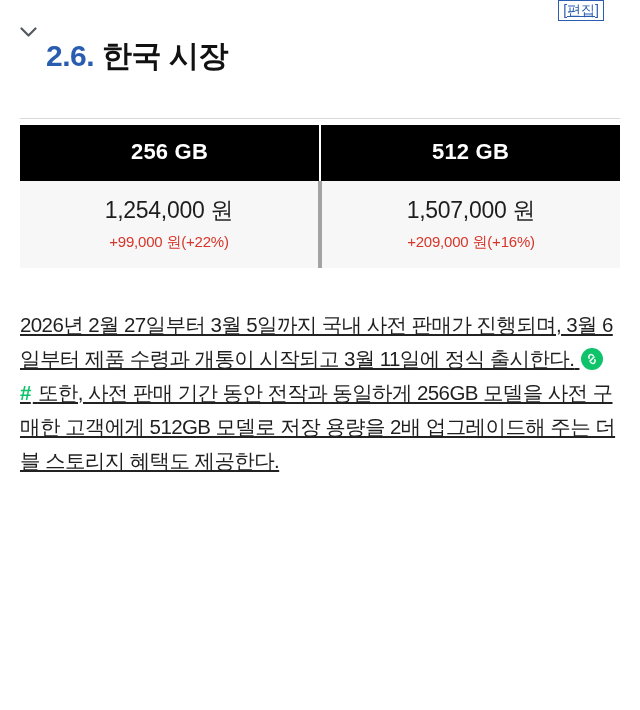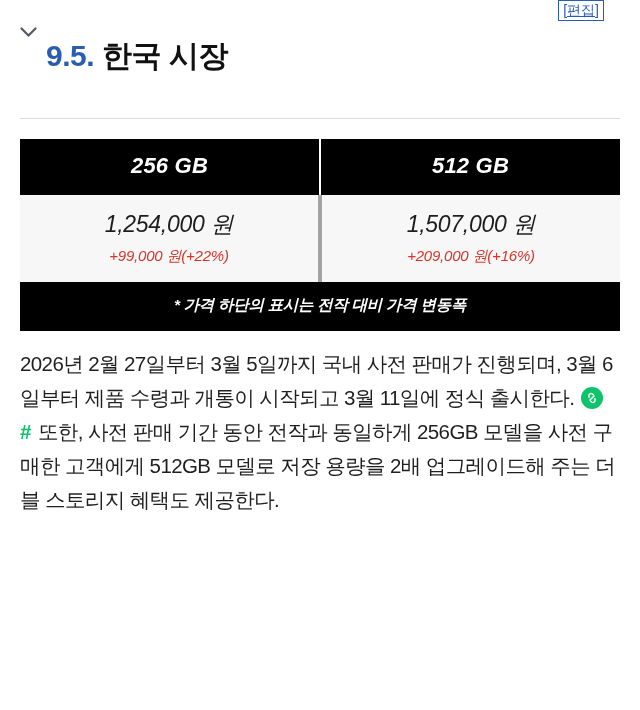--- a/index.html
+++ b/index.html
@@ -64,24 +64,23 @@
     background: #ffffff;
   }
   .hr {
     margin: 14px 0 0 0;
     height: 1px;
     background: #d7dadd;
   }
 
   
   .table-wrap {
-    margin-top: 20px;
+    margin-top: 6px;
     background: #eab308;
     padding: 0;
-    font-style: italic;
   }
   .price-table {
     width: 100%;
     border-collapse: collapse;
     table-layout: fixed;
   }
   .price-table th.hdr {
     background: #000000;
     color: #ffffff;
     font-size: 22px;
@@ -118,21 +117,22 @@
     color: #ffffff;
     text-align: center;
     font-size: 15.5px;
     padding: 13px 0 15px 0;
     letter-spacing: -0.3px;
     font-weight: bold;
   }
 
   
   .body-copy {
-    margin-top: 16px;
+    margin-top: 40px;
+    text-decoration: underline;
   }
   p.para {
     margin: 0;
     font-size: 20.5px;
     line-height: 34px;
     letter-spacing: -0.6px;
     color: #1f1f1f;
     text-align: left;
   }
   p.para + p.para {
@@ -168,21 +168,21 @@
 
 <div class="page">
 
   <div class="heading-row">
     <span class="collapse-chevron">
       <svg width="17" height="11" viewBox="0 0 17 11" aria-hidden="true">
         <path d="M1.5 1.5 L8.5 8.5 L15.5 1.5" fill="none" stroke="#555a60" stroke-width="2.2" stroke-linecap="round" stroke-linejoin="round"></path>
       </svg>
     </span>
     <h2 class="heading-text">
-      <span class="heading-num">9.5.</span><span class="heading-title">한국 시장</span>
+      <span class="heading-num">2.6.</span><span class="heading-title">한국 시장</span>
     </h2>
     <a class="edit-link" href="#">[편집]</a>
   </div>
 
   <div class="hr"></div>
 
   <div class="table-wrap">
     <table class="price-table">
       <thead>
         <tr>
@@ -196,21 +196,20 @@
             <div class="price-main">1,254,000 원</div>
             <div class="price-delta">+99,000 원(+22%)</div>
           </td>
           <td class="cell">
             <div class="price-main">1,507,000 원</div>
             <div class="price-delta">+209,000 원(+16%)</div>
           </td>
         </tr>
       </tbody>
     </table>
-    <div class="table-foot">* 가격 하단의 표시는 전작 대비 가격 변동폭</div>
   </div>
 
   <div class="body-copy">
     <p class="para">
       <span>2026년 2월 27일부터 3월 5일까지 국내 사전 판매가 진행되며, 3월 6일부터 제품 수령과 개통이 시작되고 3월 11일에 정식 출시한다.</span>
       <span class="link-badge">
         <svg width="14" height="14" viewBox="0 0 14 14" aria-hidden="true">
           <path d="M5 9 L9 5" stroke="#ffffff" stroke-width="1.6" stroke-linecap="round"></path>
           <path d="M4.2 6.2 A2.3 2.3 0 0 1 7.4 3 L8.2 3.8" fill="none" stroke="#ffffff" stroke-width="1.5" stroke-linecap="round"></path>
           <path d="M9.8 7.8 A2.3 2.3 0 0 1 6.6 11 L5.8 10.2" fill="none" stroke="#ffffff" stroke-width="1.5" stroke-linecap="round"></path>

